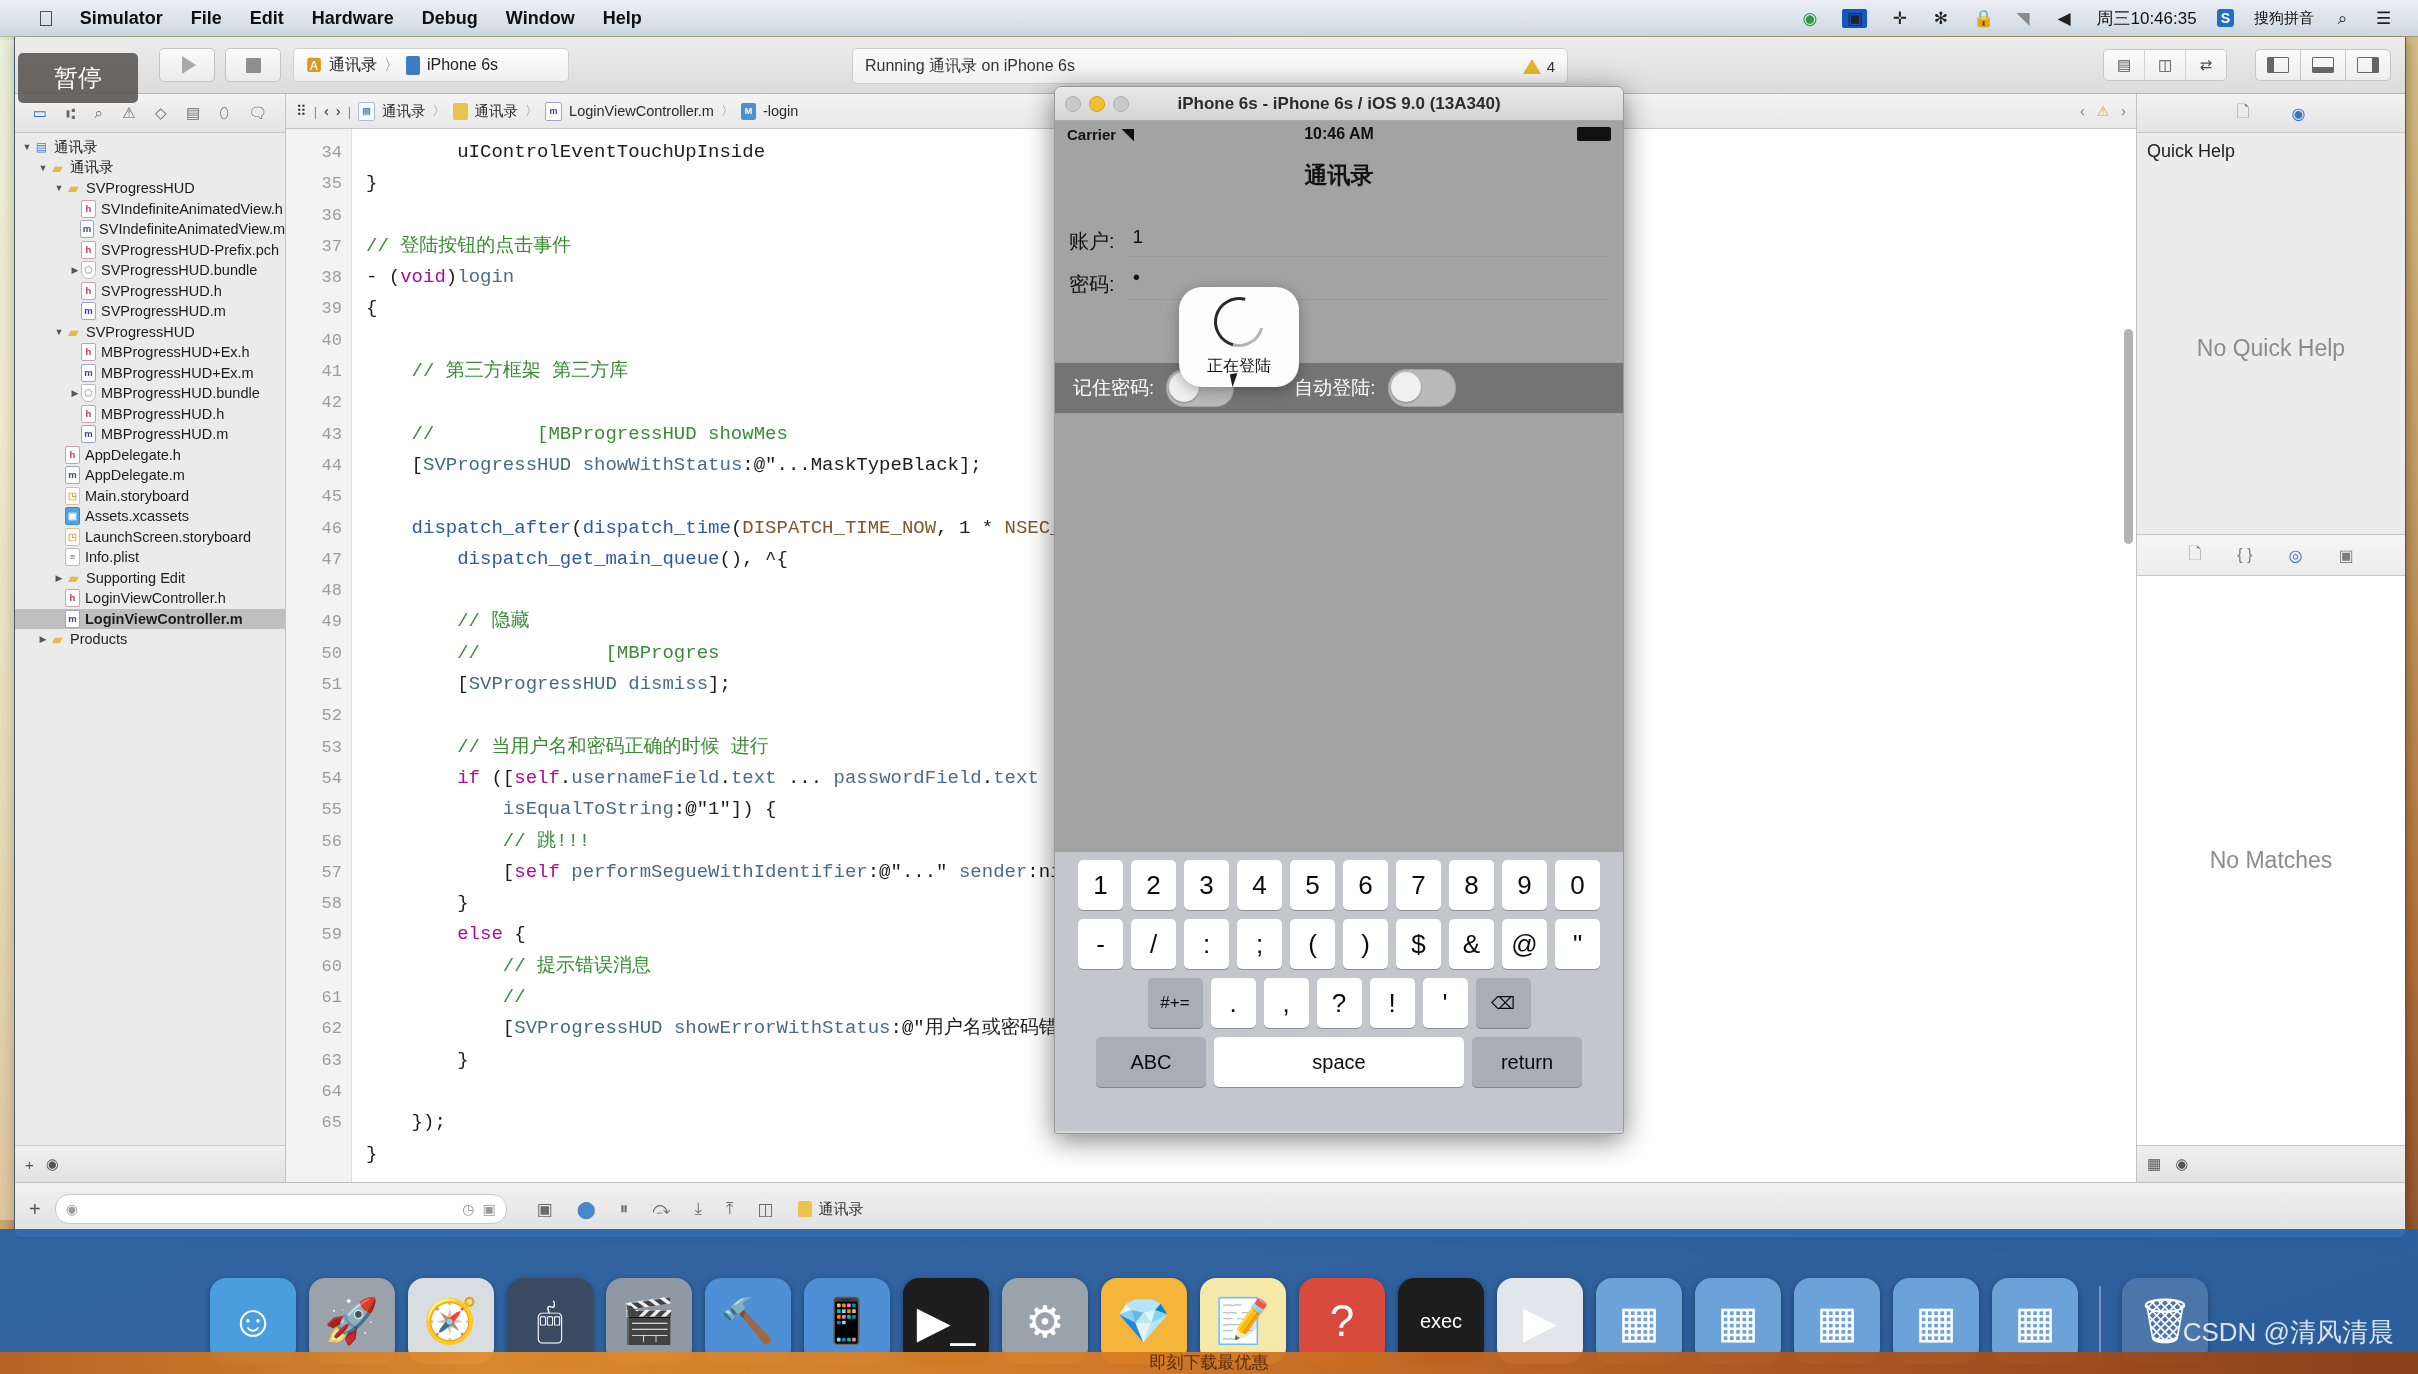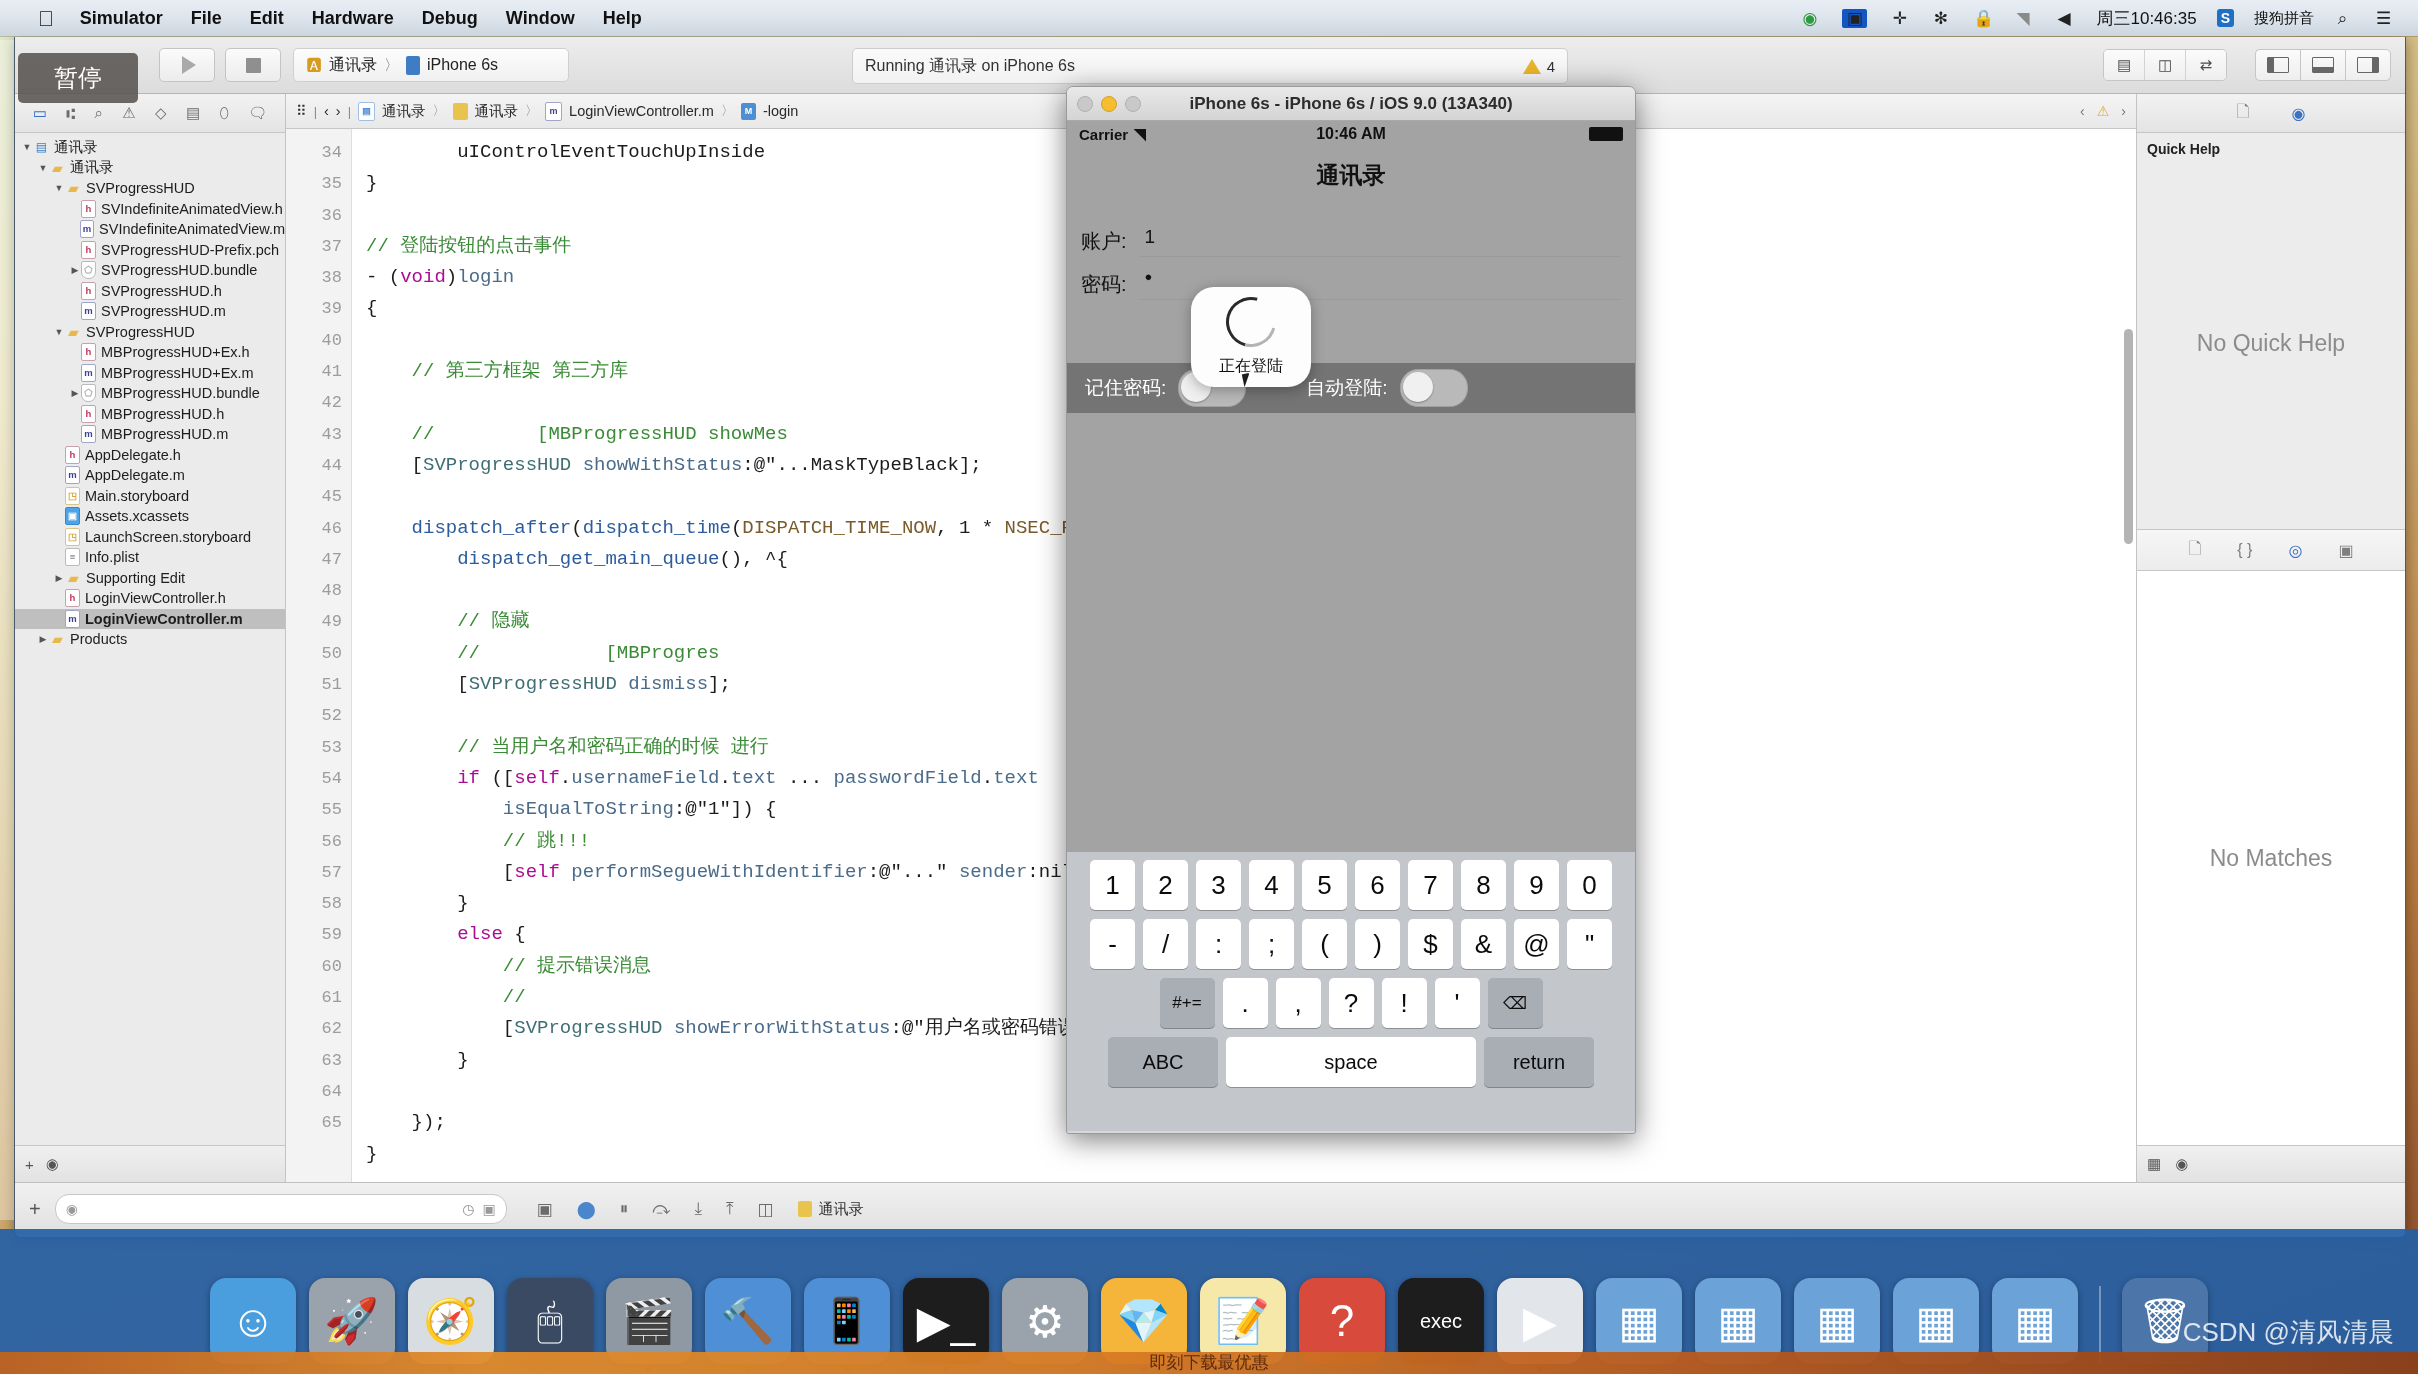--- a/index.html
+++ b/index.html
@@ -102,21 +102,21 @@
   .gutter{width:56px;background:#f3f3f3;border-right:1px solid #dedede;text-align:right;
           padding-right:9px;font-size:17px;color:#9c9c9c;padding-top:8px;line-height:31.3px;}
   .src{flex:1;padding:8px 0 0 14px;font-size:19px;line-height:31.3px;color:#1c1c1c;white-space:pre;overflow:hidden;} .kw{color:#aa0d91;} .cm{color:#3a8b35;} .cl{color:#3f6e74;} .mm{color:#2c5b9e;} .ty{color:#4a6b8a;} .pp{color:#7a5a2a;}
   .vscroll{position:absolute;right:3px;top:200px;width:9px;height:215px;background:#b4b4b4;border-radius:5px;}
 
   
   .util{width:268px;background:#ececec;border-left:1px solid #c3c3c3;display:flex;flex-direction:column;}
   .util-tabs{height:38px;display:flex;align-items:center;justify-content:center;gap:42px;
              border-bottom:1px solid #c6c6c6;background:linear-gradient(to bottom,#f2f2f2,#e4e4e4);font-size:16px;color:#7a7a7a;}
   .util-tabs .on{color:#3b72c4;}
-  .qh-title{font-size:14px;font-weight:bold;color:#222;padding:8px 10px 0;}
+  .qh-title{font-size:18px;font-weight:normal;color:#222;padding:8px 10px 0;}
   .qh-body{height:372px;display:flex;align-items:center;justify-content:center;font-size:23px;color:#8c8c8c;}
   .util-div{height:1px;background:#c6c6c6;}
   .lib-tabs{height:40px;display:flex;align-items:center;justify-content:center;gap:36px;
             border-bottom:1px solid #c6c6c6;background:linear-gradient(to bottom,#f6f6f6,#ececec);font-size:16px;color:#7f7f7f;}
   .lib-tabs .on{color:#3b72c4;}
   .lib-body{flex:1;background:#fff;display:flex;align-items:center;justify-content:center;font-size:23px;color:#8c8c8c;}
   .lib-foot{height:36px;border-top:1px solid #c6c6c6;background:linear-gradient(to bottom,#f0f0f0,#e2e2e2);
             display:flex;align-items:center;padding:0 10px;gap:14px;font-size:15px;color:#555;}
 
   .xc-foot{height:52px;background:linear-gradient(to bottom,#f1f1f1,#e0e0e0);border-top:1px solid #c0c0c0;
@@ -128,21 +128,21 @@
   .dbc{margin-left:10px;display:flex;align-items:center;gap:7px;font-size:15px;color:#333;}
 
   
   .pause{position:absolute;left:18px;top:53px;width:120px;height:50px;background:rgba(84,80,78,.86);
          border-radius:5px;display:flex;align-items:center;justify-content:center;
          color:#fff;font-size:24px;z-index:80;}
 
   
   .sim{position:absolute;left:1054px;top:86px;width:568px;height:1046px;
        background:#d8d8d8;border-radius:7px 7px 3px 3px;box-shadow:0 6px 28px rgba(0,0,0,.5);
-       overflow:hidden;z-index:70;border:1px solid #9a9a9a;margin-left:12px;}
+       overflow:hidden;z-index:70;border:1px solid #9a9a9a;}
   .sim-title{height:33px;background:linear-gradient(to bottom,#e9e9e9,#d4d4d4);border-bottom:1px solid #a9a9a9;
              display:flex;align-items:center;padding:0 10px;position:relative;}
   .dot{width:14px;height:14px;border-radius:50%;margin-right:8px;}
   .dot.g{background:#c9c9c9;border:1px solid #b0b0b0;}
   .dot.y{background:#f6bd30;border:1px solid #d2a028;}
   .sim-title .tt{position:absolute;left:0;right:0;text-align:center;font-size:17px;color:#2c2c2c;font-weight:bold;}
   .sim-screen{position:relative;height:1010px;background:#a3a3a3;overflow:hidden;}
   .ios-status{height:26px;display:flex;align-items:center;padding:0 12px;font-size:15px;color:#111;font-weight:bold;}
   .ios-status .mid{position:absolute;left:0;right:0;text-align:center;font-size:16px;font-weight:bold;}
   .batt{margin-left:auto;width:34px;height:14px;background:#111;border-radius:2px;}

